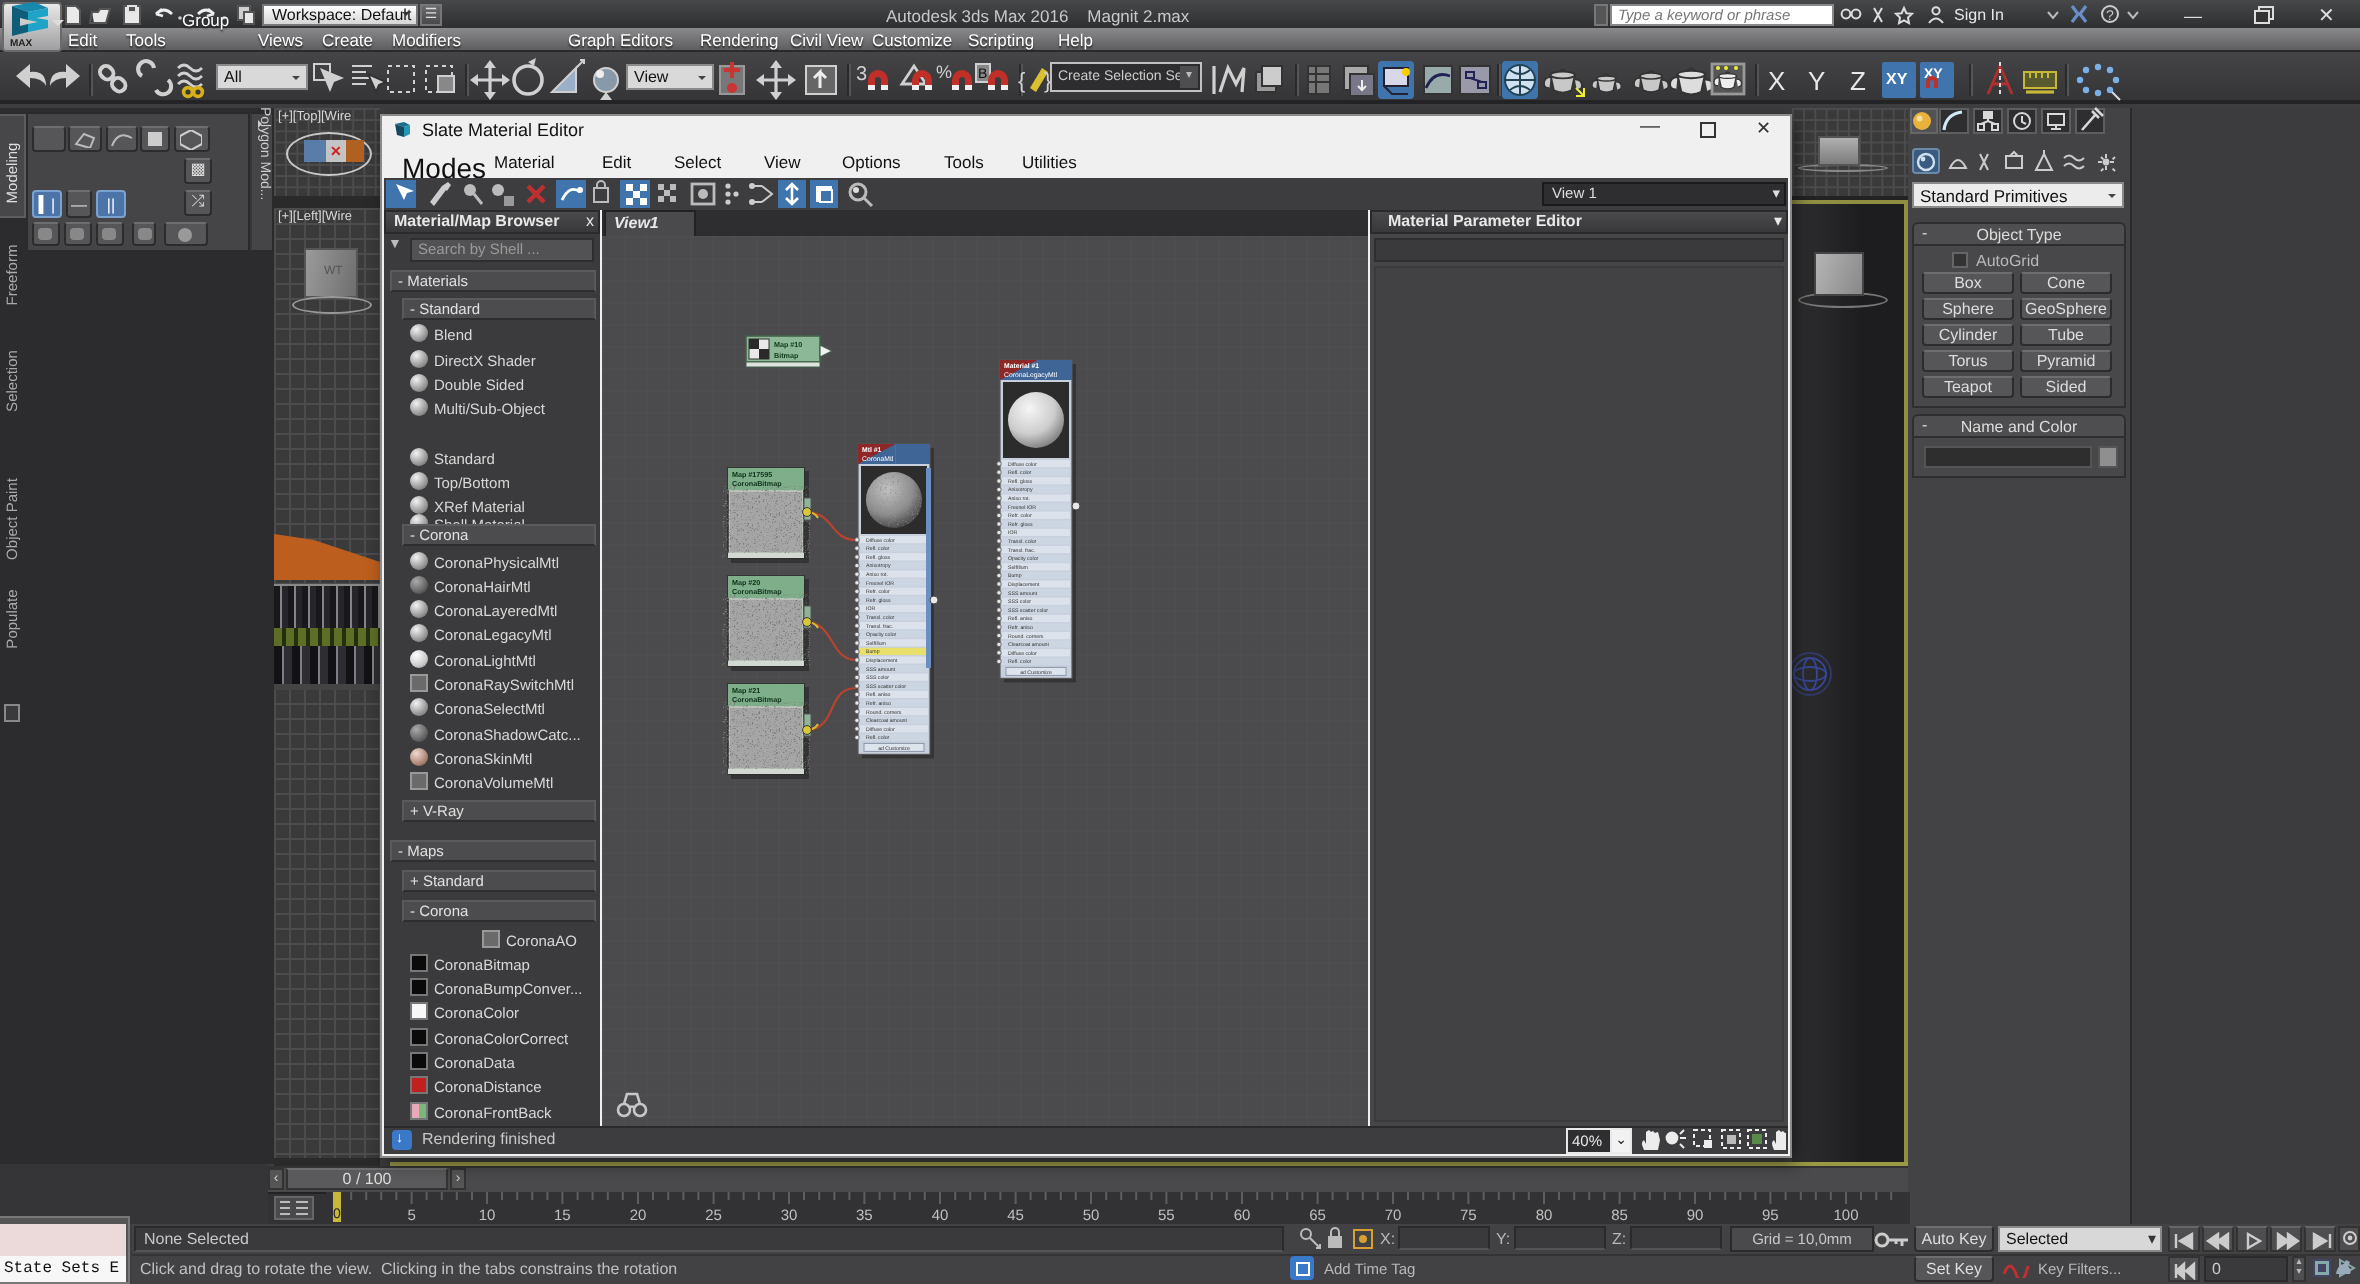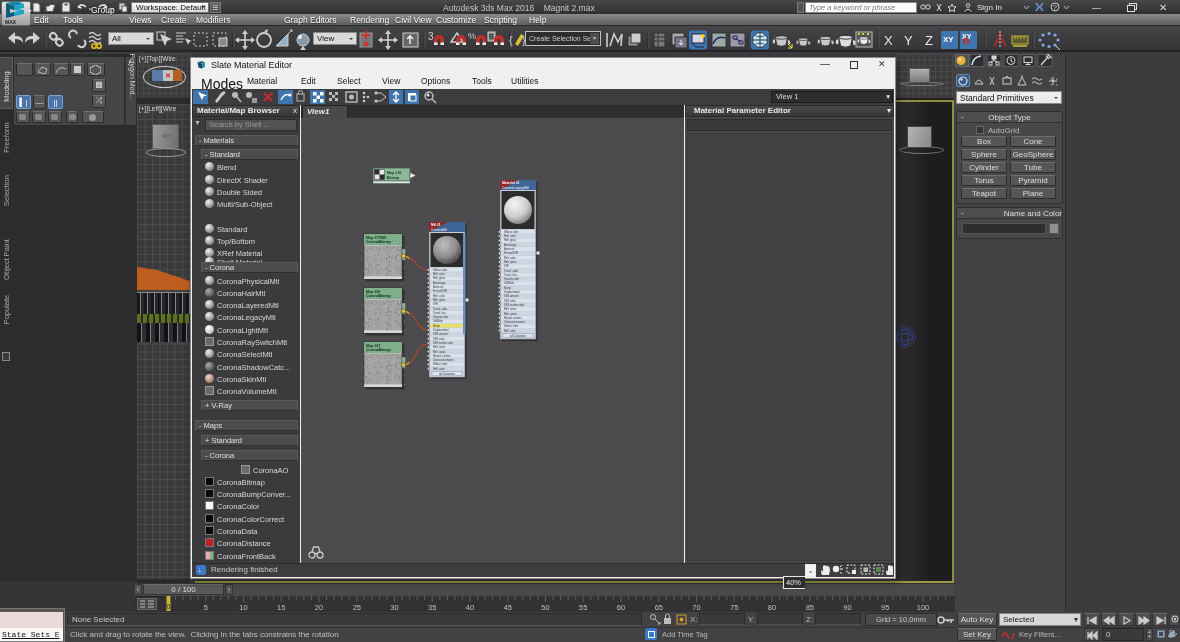--- a/index.html
+++ b/index.html
@@ -420,22 +420,22 @@
 <div class="tx" style="left:988px;top:126px;font-size:8px;color:#b8b8b8;">AutoGrid</div>
 <div class="mbtn" style="left:961px;top:136px;width:46px;height:11px;line-height:10px;">Box</div>
 <div class="mbtn" style="left:1010px;top:136px;width:46px;height:11px;line-height:10px;">Cone</div>
 <div class="mbtn" style="left:961px;top:149px;width:46px;height:11px;line-height:10px;">Sphere</div>
 <div class="mbtn" style="left:1010px;top:149px;width:46px;height:11px;line-height:10px;">GeoSphere</div>
 <div class="mbtn" style="left:961px;top:162px;width:46px;height:11px;line-height:10px;">Cylinder</div>
 <div class="mbtn" style="left:1010px;top:162px;width:46px;height:11px;line-height:10px;">Tube</div>
 <div class="mbtn" style="left:961px;top:175px;width:46px;height:11px;line-height:10px;">Torus</div>
 <div class="mbtn" style="left:1010px;top:175px;width:46px;height:11px;line-height:10px;">Pyramid</div>
 <div class="mbtn" style="left:961px;top:188px;width:46px;height:11px;line-height:10px;">Teapot</div>
-<div class="mbtn" style="left:1010px;top:188px;width:46px;height:11px;line-height:10px;">Plane</div>
-<div class="a" style="left:956px;top:207px;width:107px;height:12px;background:#4e4e50;border:1px solid #2e2e2e;border-radius:3px 3px 0 0;color:#ddd;font-size:8px;text-align:right;line-height:11px;">Name and Color</div>
+<div class="mbtn" style="left:1010px;top:188px;width:46px;height:11px;line-height:10px;">Sided</div>
+<div class="a" style="left:956px;top:207px;width:107px;height:12px;background:#4e4e50;border:1px solid #2e2e2e;border-radius:3px 3px 0 0;color:#ddd;font-size:8px;text-align:center;line-height:11px;">Name and Color</div>
 <div class="tx" style="left:961px;top:208px;font-size:8px;color:#ddd;">-</div>
 <div class="a" style="left:956px;top:219px;width:107px;height:20px;background:#48484a;border:1px solid #2e2e2e;border-top:none;"></div>
 <div class="a" style="left:962px;top:223px;width:84px;height:11px;background:#2e2e2e;border:1px solid #555;"></div>
 <div class="a" style="left:1049px;top:223px;width:10px;height:11px;background:#8f8f8f;border:1px solid #555;"></div>
     </div>
 
 <div id="bottombars">
 <div class="a" style="left:134px;top:583px;width:820px;height:12.5px;background:#4a4a4c;border-top:1px solid #333;"></div>
 <div class="a" style="left:134px;top:584px;width:8px;height:11px;background:#555;border:1px solid #333;color:#ccc;font-size:7px;line-height:10px;text-align:center;">‹</div>
 <div class="a" style="left:143px;top:584px;width:81px;height:11px;background:#5a5a5c;border:1px solid #333;border-top-color:#6e6e6e;color:#ddd;font-size:8px;line-height:10px;text-align:center;">0 / 100</div>
@@ -656,21 +656,21 @@
         <path d="M14 2 l7 4 -7 4 z" fill="none" stroke="#8aa"></path>
       </svg>
       <svg class="a" style="left:1157px;top:628px" width="24" height="12" viewBox="0 0 24 12"></svg>
       <svg class="a" style="left:1166px;top:628px" width="14" height="12" viewBox="0 0 14 12">
         <path d="M2 9 q1 -5 4 -5 l1 -2 2 1 -1 2 q2 2 1 4 z" fill="#9ab"></path>
       </svg>
 <div class="a" style="left:0;top:582px;width:134px;height:30px;background:#353537;"></div>
 <div class="a" style="left:0;top:608px;width:65px;height:34px;background:#555;border:1px solid #777;border-left:none;"></div>
 <div class="a" style="left:0;top:612px;width:63px;height:16px;background:#ecd9d9;"></div>
 <div class="a" style="left:0;top:628px;width:63px;height:13px;background:#f7f7f7;"></div>
-<div class="tx" style="left:2px;top:630px;font-size:8px;font-family:'Liberation Mono',monospace;color:#111;text-decoration:underline;">State Sets E</div>
+<div class="tx" style="left:2px;top:630px;font-size:8px;font-family:'Liberation Mono',monospace;color:#111;">State Sets E</div>
     </div>
 
 <div id="slate">
 <div class="a" style="left:190px;top:57px;width:706px;height:522px;background:#f0f0f0;border:1px solid #8a8a8a;box-shadow:2px 3px 8px rgba(0,0,0,0.45);"></div>
 <svg class="a" style="left:196px;top:60px" width="11" height="10" viewBox="0 0 22 18">
         <path d="M3 3 L12 1 L18 4 L12 6 Z" fill="#1b6f8a"></path>
         <path d="M3 3 L12 6 L12 16 L5 14 Z" fill="#17495e"></path>
         <path d="M12 6 L18 4 L18 13 L12 16 Z" fill="#2596b4"></path>
       </svg>
 <div class="tx" style="left:211px;top:60px;font-size:9px;color:#111;">Slate Material Editor</div>
@@ -784,21 +784,21 @@
         </g>
       </svg>
 <div class="a" style="left:685px;top:105px;width:209px;height:458px;background:#464648;"></div>
 <div class="a" style="left:685px;top:105px;width:209px;height:12px;background:linear-gradient(#4a4a4c,#38383a);border:1px solid #2a2a2a;color:#e8e8e8;font-size:8px;font-weight:bold;line-height:10px;padding-left:8px;">Material Parameter Editor <span style="float:right;padding-right:2px;font-weight:normal;">▾</span></div>
 <div class="a" style="left:687px;top:119px;width:205px;height:12px;background:#3a3a3c;border:1px solid #2e2e2e;"></div>
 <div class="a" style="left:687px;top:133px;width:205px;height:428px;background:#424244;border:1px solid #3a3a3a;"></div>
 <div class="a" style="left:192px;top:563px;width:702px;height:14px;background:#3d3d3f;border-top:1px solid #2a2a2a;"></div>
 <div class="a" style="left:196px;top:565px;width:10px;height:10px;background:#3a78c8;border-radius:2px;"></div>
 <div class="tx" style="left:198px;top:566px;font-size:7px;color:#fff;">↓</div>
 <div class="tx" style="left:211px;top:565px;font-size:8px;color:#c8c8c8;">Rendering finished</div>
-<div class="a" style="left:783px;top:564px;width:22px;height:13px;background:#2e2e30;border:1px solid #e8e8e8;border-right:none;color:#e8e8e8;font-size:7.5px;line-height:11px;padding-left:2px;margin-top:12px;">40%</div>
+<div class="a" style="left:783px;top:564px;width:22px;height:13px;background:#2e2e30;border:1px solid #e8e8e8;border-right:none;color:#e8e8e8;font-size:7.5px;line-height:11px;padding-left:2px;">40%</div>
 <div class="a" style="left:805px;top:564px;width:11px;height:13px;background:#f2f2f2;border:1px solid #e8e8e8;color:#222;font-size:7px;text-align:center;line-height:11px;">⌄</div>
       <svg class="a" style="left:819px;top:563px" width="74" height="14" viewBox="0 0 74 14">
         <path d="M3 12 q-2 -4 0 -5 l1 2 v-6 l1.5 -1 1 1 1 -0.5 1 1 1.5 -0.5 1 4 -1 5 z" fill="#ececec"></path>
         <circle cx="17" cy="6" r="3.2" fill="#ececec"></circle>
         <path d="M21 4 l2 -2 m-2 7 l2 2 M21 6 h3" stroke="#ececec" stroke-width="1"></path>
         <g stroke="#ececec" fill="none">
           <rect x="28" y="2" width="8" height="8" stroke-dasharray="2 1.5"></rect>
           <rect x="33" y="7" width="4" height="4" fill="#ececec" stroke="none"></rect>
         </g>
         <g stroke="#ececec" fill="none" stroke-dasharray="2 1.5">

